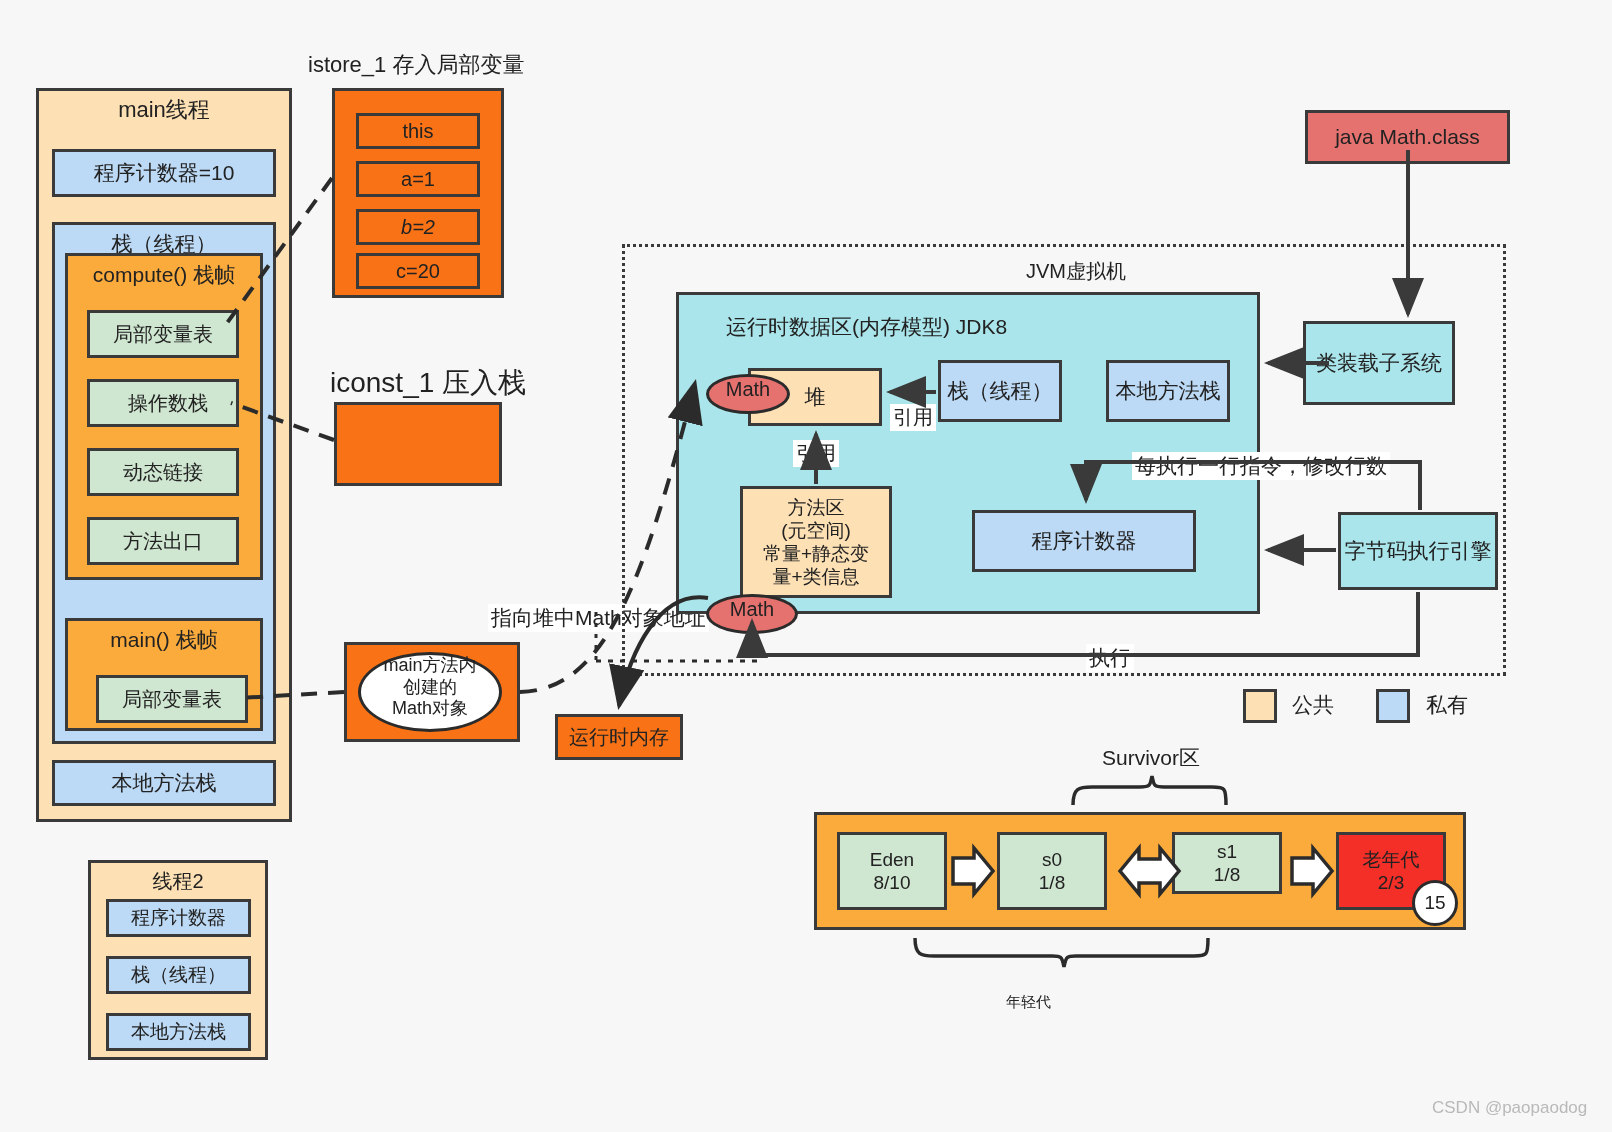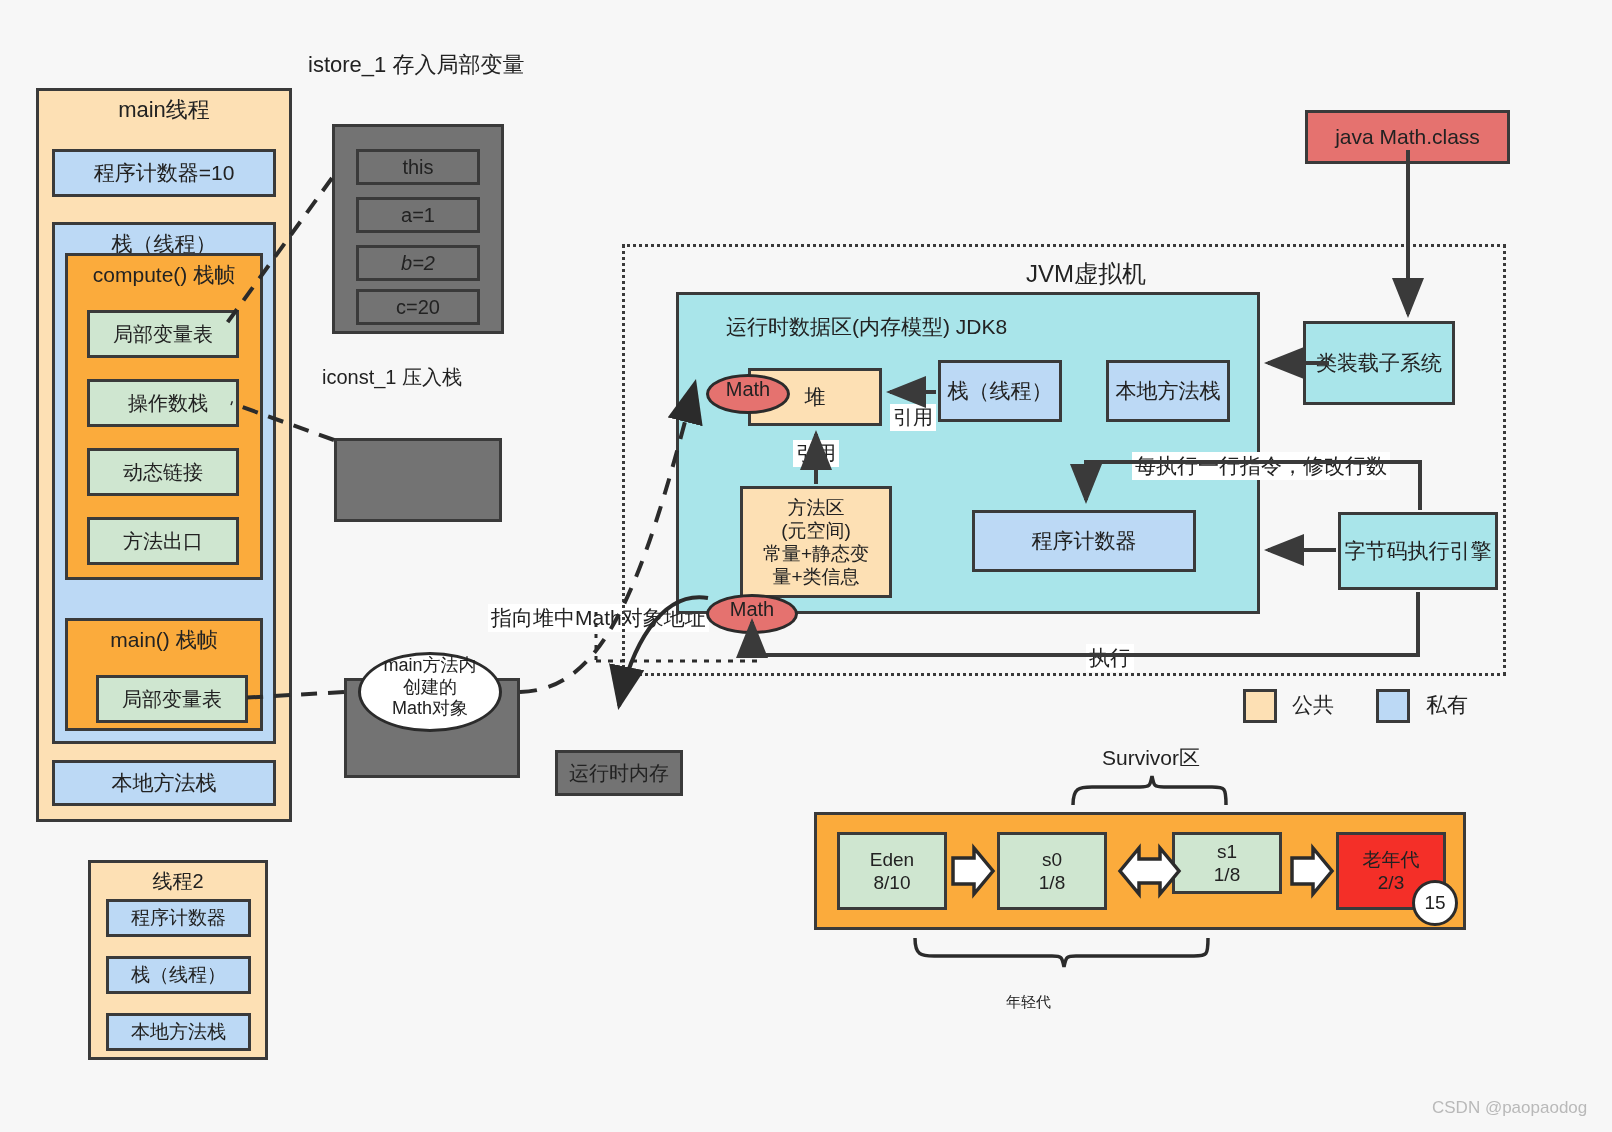--- a/index.html
+++ b/index.html
@@ -10,21 +10,21 @@
        display:flex;align-items:center;justify-content:center;text-align:center;
        line-height:1.22;}
   .lbl{position:absolute;white-space:pre;}
   .orange-l{background:#fde0b4;}
   .orange-d{background:#fbab3c;}
   .blue-l{background:#bcd9f5;}
   .green-l{background:#cfe6d0;}
   .cyan{background:#a9e5ea;}
   .red{background:#e5726f;margin-top:16px;}
   .red2{background:#f42f28;}
-  .white{background:#737373;margin-top:36px;}
+  .white{background:#f97316;}
   .txt-top{align-items:flex-start;padding-top:6px;}
   svg.ov{position:absolute;left:0;top:0;width:1612px;height:1132px;overflow:visible;pointer-events:none;}
   .wm{position:absolute;color:#b9b9b9;font-size:17px;}
   .elp{position:absolute;box-sizing:border-box;border:3px solid #2b2b2b;border-radius:50%;
        display:flex;align-items:flex-start;justify-content:center;text-align:center;line-height:1.2;}
   .badge{position:absolute;width:40px;height:40px;border-radius:50%;background:#fff;
          border:3px solid #2b2b2b;display:flex;align-items:center;justify-content:center;
          font-size:19px;}
   .swatch{position:absolute;width:34px;height:34px;border:3px solid #3a3a3a;box-sizing:border-box;}
   .tagbg{background:#fff;padding:0 3px;}
@@ -94,39 +94,39 @@
   <div class="box white" style="left:356px;top:161px;width:124px;height:36px;font-size:20px;">
     <span>a=1</span>
   </div>
   <div class="box white" style="left:356px;top:209px;width:124px;height:36px;font-size:20px;font-style:italic;">
     <span>b=2</span>
   </div>
   <div class="box white" style="left:356px;top:253px;width:124px;height:36px;font-size:20px;">
     <span>c=20</span>
   </div>
 
-  <div class="lbl" style="left:322px;top:364px;font-size:20px;">iconst_1 压入栈</div>
+  <div class="lbl" style="left:330px;top:364px;font-size:28px;">iconst_1 压入栈</div>
   <div class="box white" style="left:334px;top:402px;width:168px;height:84px;"></div>
 
   <div class="box white" style="left:344px;top:642px;width:176px;height:100px;"></div>
   <div class="elp" style="left:358px;top:652px;width:144px;height:80px;background:#fff;font-size:18px;">
     <span style="white-space:pre-line;">main方法内
 创建的
 Math对象</span>
   </div>
 
   <div class="lbl tagbg" style="left:488px;top:604px;font-size:21px;">指向堆中Math对象地址</div>
 
   <div class="box white" style="left:555px;top:714px;width:128px;height:46px;font-size:20px;">
     <span>运行时内存</span>
   </div>
 
   <div style="position:absolute;left:622px;top:244px;width:884px;height:432px;
               border:3px dotted #3a3a3a;box-sizing:border-box;"></div>
-  <div class="lbl" style="left:1026px;top:258px;font-size:24px;">JVM虚拟机</div>
+  <div class="lbl" style="left:1026px;top:258px;font-size:20px;">JVM虚拟机</div>
 
   <div class="box cyan txt-top" style="left:676px;top:292px;width:584px;height:322px;"></div>
   <div class="lbl" style="left:726px;top:313px;font-size:21px;">运行时数据区(内存模型) JDK8</div>
 
   <div class="box orange-l" style="left:748px;top:368px;width:134px;height:58px;font-size:21px;">
     <span>堆</span>
   </div>
   <div class="elp red" style="left:706px;top:358px;width:84px;height:40px;font-size:20px;">
     <span>Math</span>
   </div>

